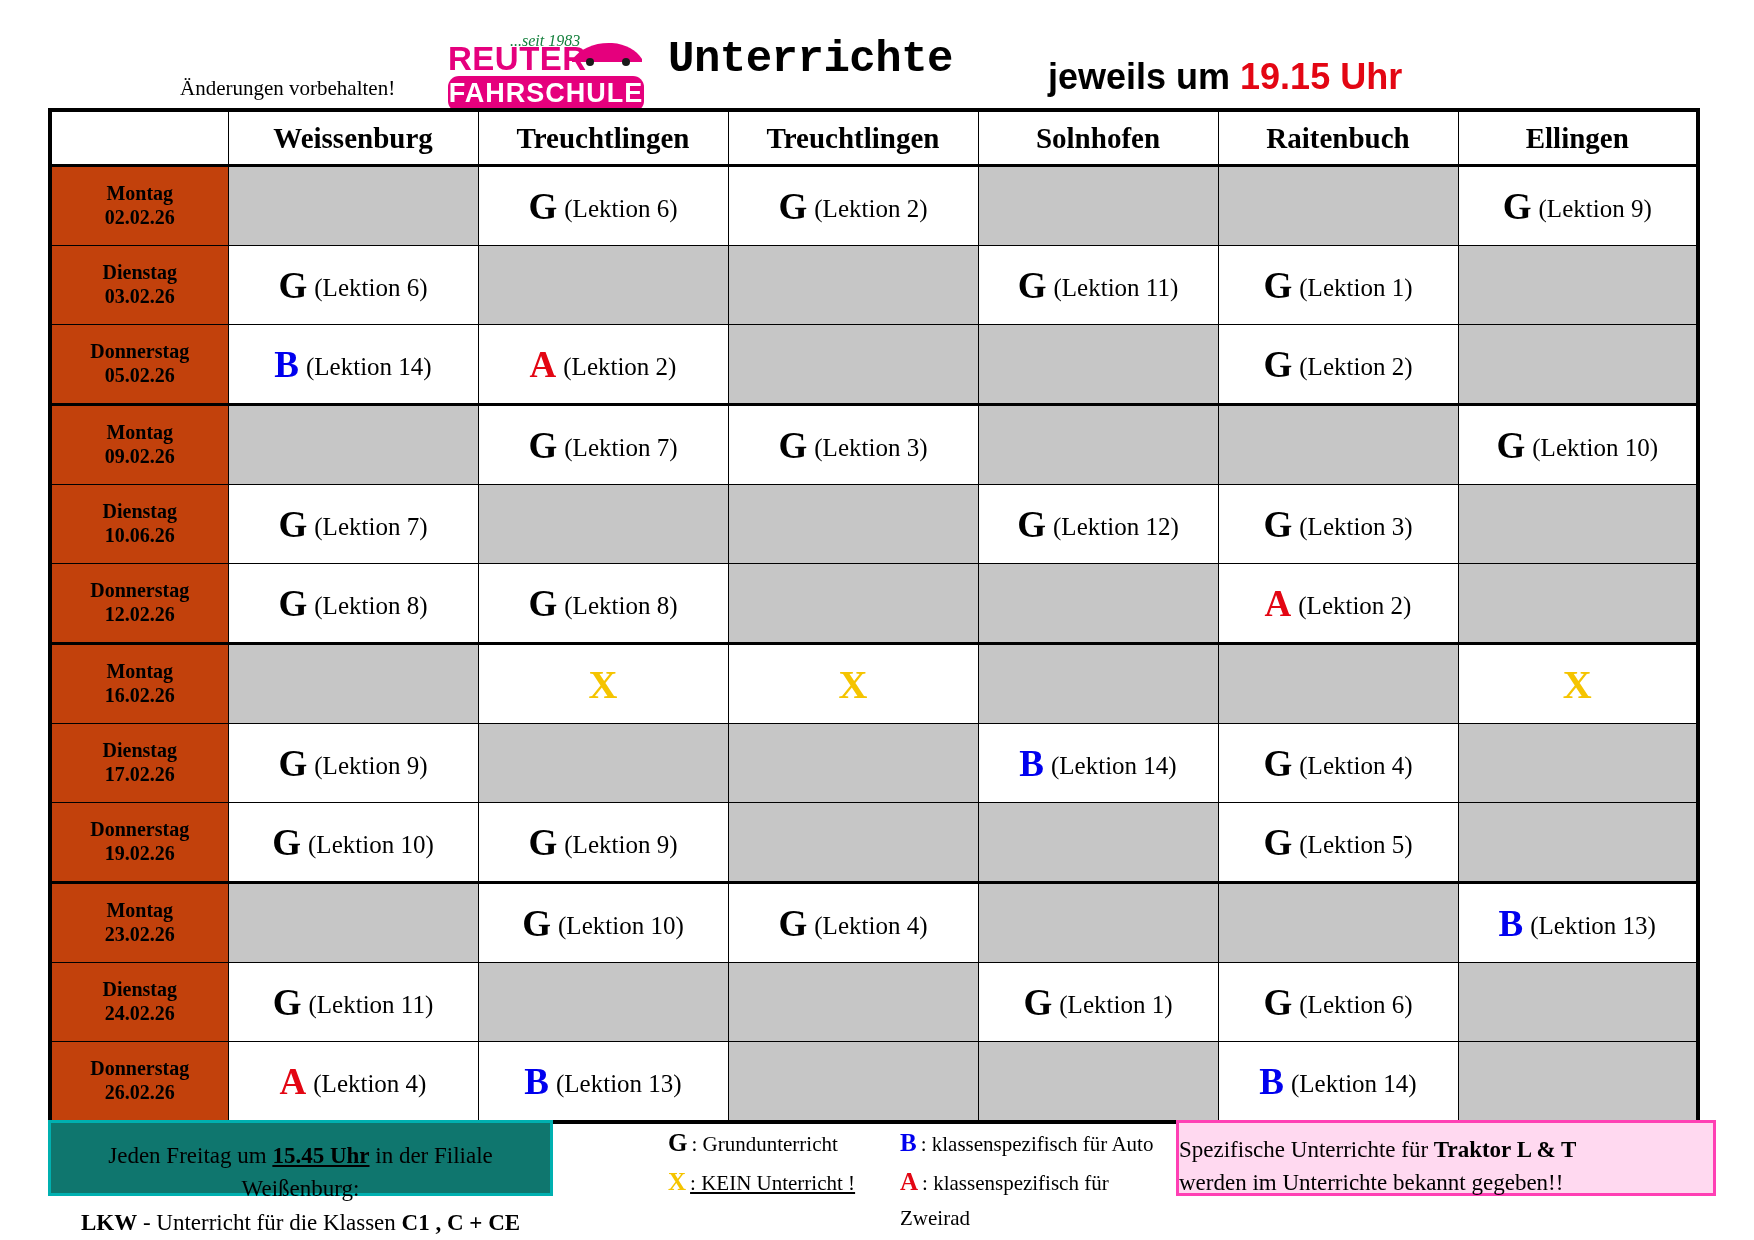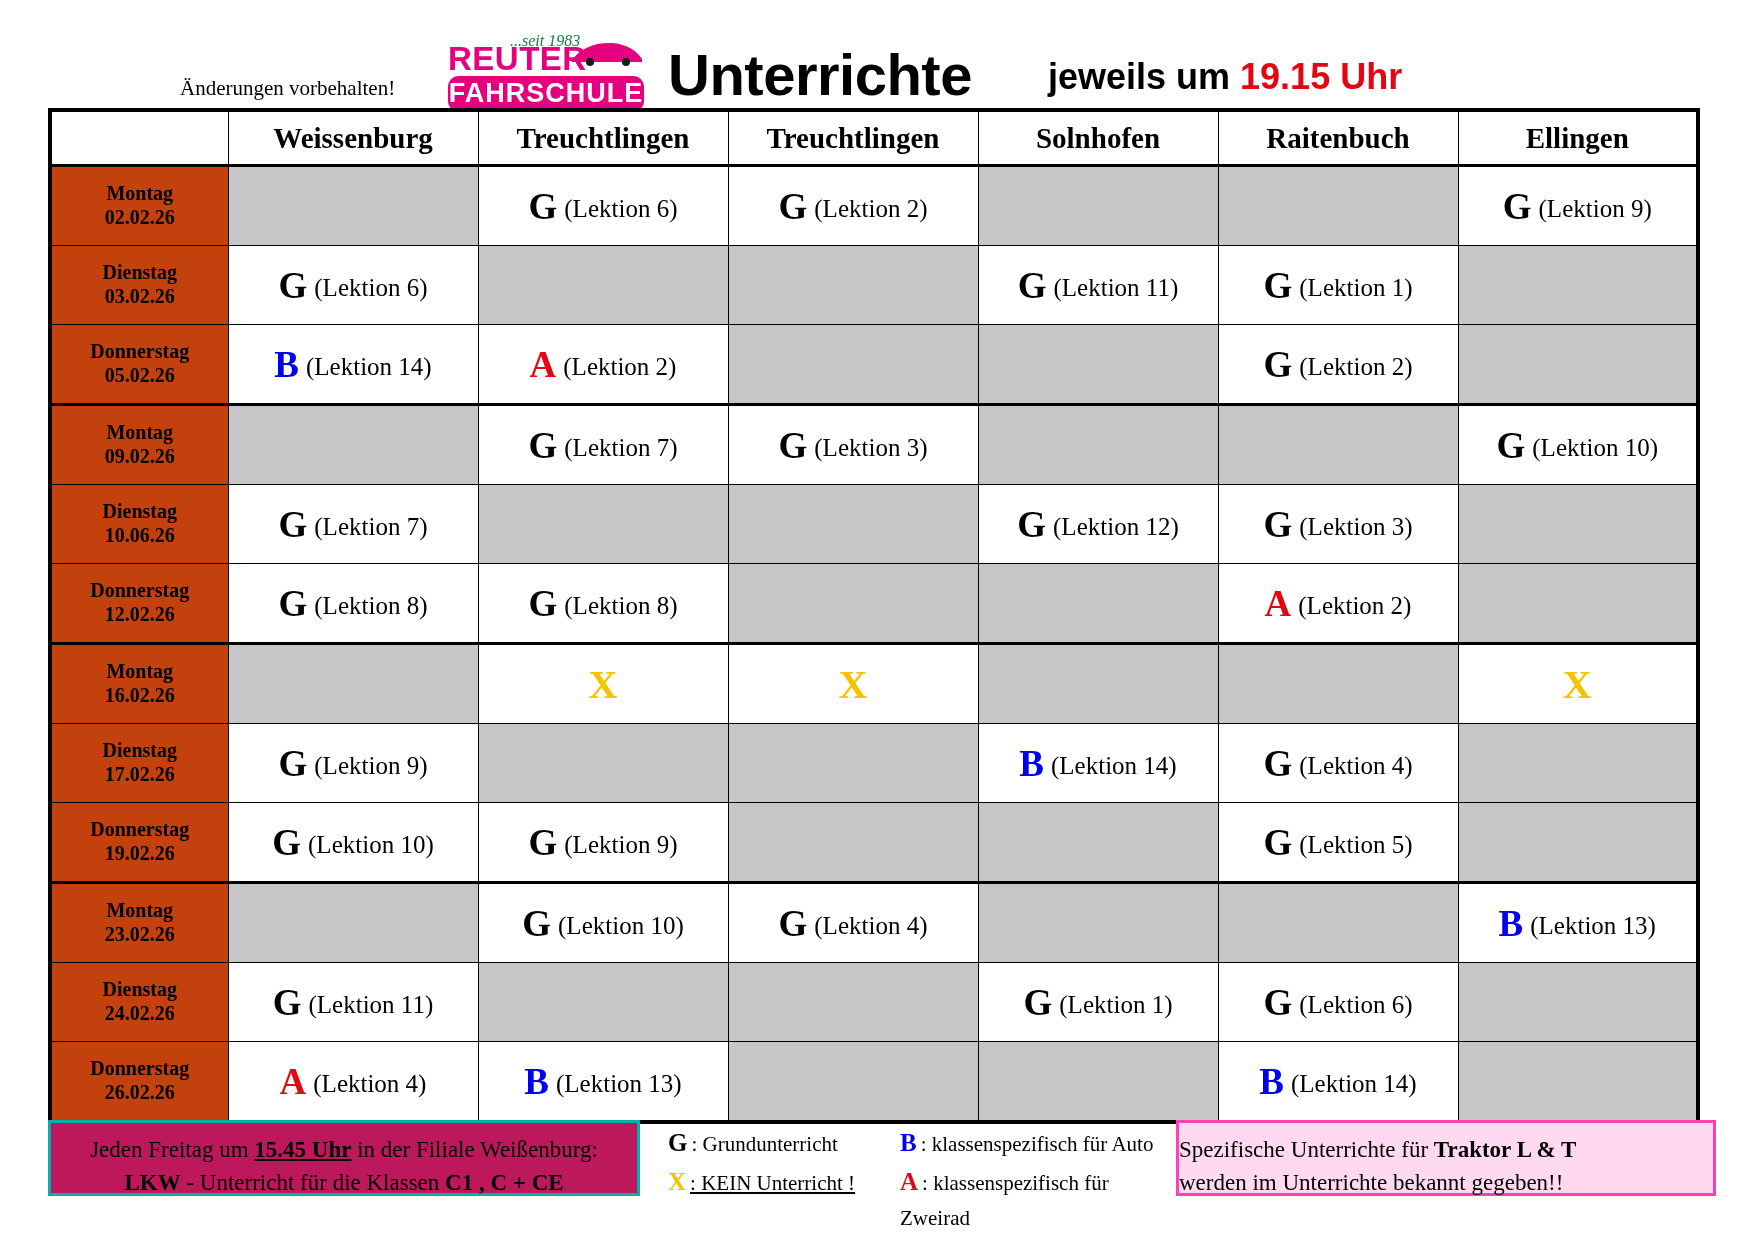--- a/index.html
+++ b/index.html
@@ -83,25 +83,24 @@
     letter-spacing: 1px;
     text-align: center;
     padding: 2px 0 3px 0;
     box-sizing: border-box;
     border-radius: 11px;
   }
   .title-main {
     position: absolute;
     left: 668px;
     top: 20px;
-    font-family: Liberation Sans, sans-serif;
-    font-weight: bold;
-    font-size: 58px;
+    font-family: Liberation Mono, monospace;
+    font-weight: bold;
+    font-size: 44px;
     letter-spacing: -0.5px;
-    margin-top: 7px;
   }
   .title-sub {
     position: absolute;
     left: 1048px;
     top: 42px;
     font-family: "Liberation Sans", sans-serif;
     font-weight: bold;
     font-size: 36px;
   }
   .title-time {
@@ -167,30 +166,30 @@
     position: absolute;
     left: 48px;
     top: 1120px;
     width: 1660px;
     height: 86px;
   }
   .box-left {
     position: absolute;
     left: 0;
     top: 0;
-    width: 592px;
+    width: 505px;
     height: 76px;
     border: 3px solid #00b0b0;
-    background: #be185d;
+    background: #0f766e;
     box-sizing: border-box;
     text-align: center;
     font-family: "Liberation Serif", serif;
     font-size: 23px;
     line-height: 1.45;
-    padding-top: 10px;
+    padding-top: 16px;
   }
   .box-left .u { text-decoration: underline; font-weight: bold; }
   .box-left b { font-weight: bold; }
   .legend {
     position: absolute;
     left: 620px;
     top: 4px;
     width: 500px;
     font-family: "Liberation Serif", serif;
     font-size: 21px;

